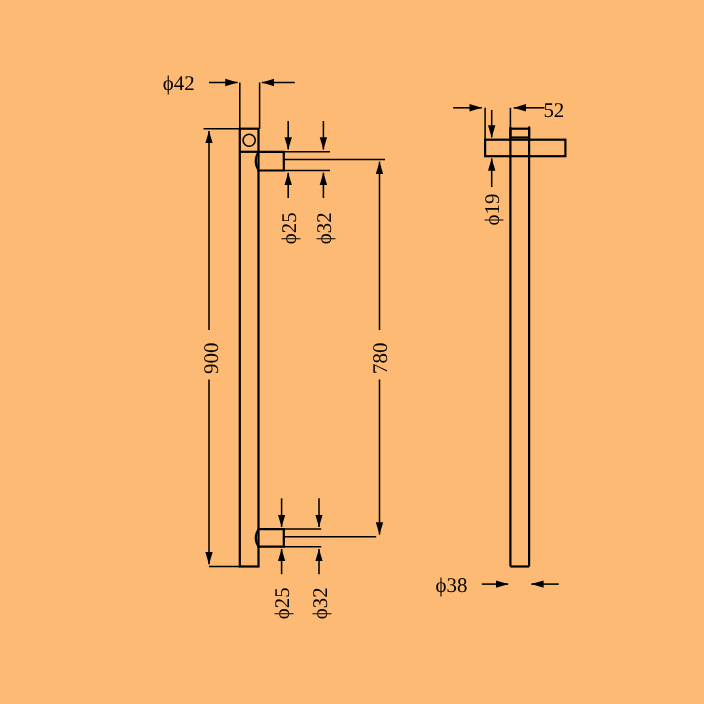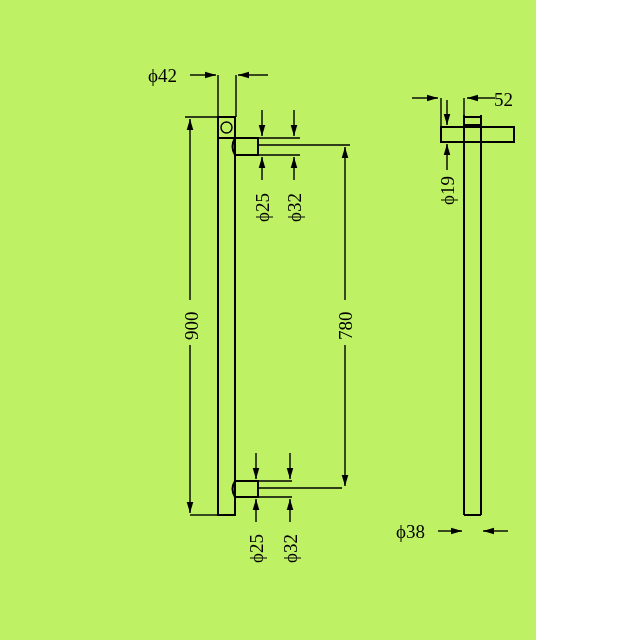--- a/index.html
+++ b/index.html
@@ -1,16 +1,16 @@
 <!DOCTYPE html>
 <html><head>
 <meta charset="utf-8">
 <style>
   html,body{margin:0;padding:0;background:#ffffff;}
-  #canvas{position:relative;width:536px;height:640px;background:#bef264;overflow:hidden;}
+  #canvas{position:relative;width:640px;height:640px;background:#fdba74;overflow:hidden;}
   svg{position:absolute;left:0;top:0;}
   .dim-text{font-family:"Liberation Serif","DejaVu Serif",serif;font-size:19px;fill:#000;}
   .ln{stroke:#000;stroke-width:1.4;fill:none;}
   .thick{stroke:#000;stroke-width:2;fill:none;}
 </style>
 </head>
 <body>
 
 <div id="canvas">
 <svg width="640" height="640" viewBox="0 0 640 640" xmlns="http://www.w3.org/2000/svg">

